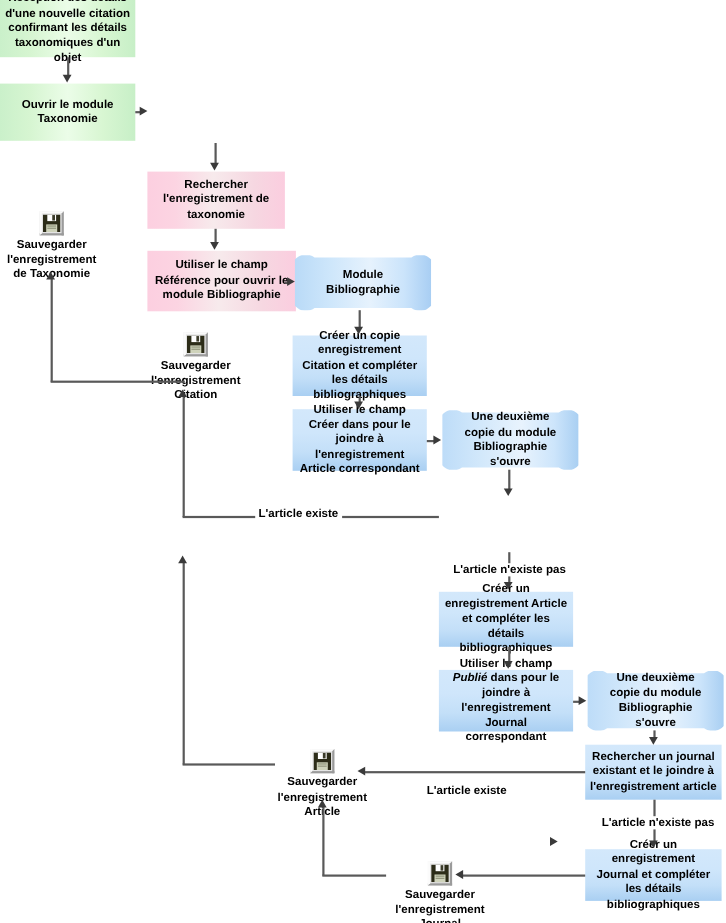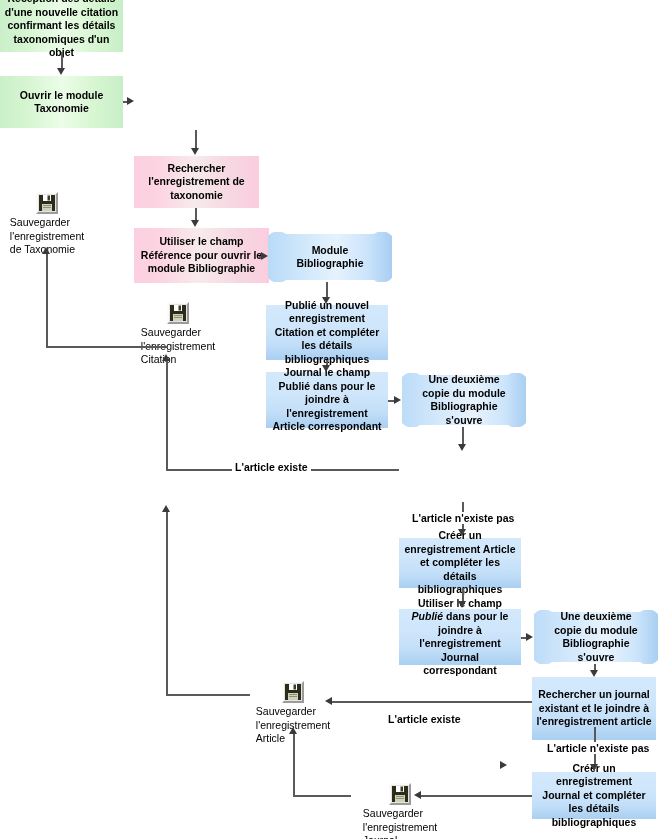--- a/index.html
+++ b/index.html
@@ -54,22 +54,23 @@
   
   .save{
     position:absolute;
     display:flex;
     flex-direction:column;
     align-items:center;
   }
   .save .cap{
     margin-top:2px;
     font-size:10.5px;
-    font-weight:normal;
+    font-weight:bold;
     line-height:13.5px;
+    text-align:center;
     color:#000;
     white-space:nowrap;
   }
   .floppy{
     width:22px;height:22px;
     box-sizing:border-box;
     background:#e4e4e4;
     border-top:2px solid #fbfbfb;
     border-left:2px solid #fbfbfb;
     border-right:2px solid #9b9b9b;
@@ -123,24 +124,24 @@
           <stop offset="55%" stop-color="#e6f2fd"></stop>
           <stop offset="80%" stop-color="#cbe4fb"></stop>
           <stop offset="100%" stop-color="#a8cef3"></stop>
         </linearGradient>
       </defs>
       <path d="M0,4 C6,-2 12,-2 18,2 L106,2 C112,-2 118,-2 124,4 L124,46 C118,52 112,52 106,48 L18,48 C12,52 6,52 0,46 Z" fill="url(#gblue1)"></path>
     </svg>
     <div class="lbl">Module Bibliographie</div>
   </div>
 
-  <div class="node box-blue" style="left:266px;top:305px;width:122px;height:55px;">Publié un nouvel enregistrement Citation et compléter les détails bibliographiques</div>
+  <div class="node box-blue" style="left:266px;top:305px;width:122px;height:55px;">Créer un copie enregistrement Citation et compléter les détails bibliographiques</div>
 
   <div class="node box-blue" style="left:266px;top:372px;width:122px;height:56px;">
-    <span><span>Journal le champ Publié</span> <span>dans pour le joindre à l'enregistrement Article correspondant</span></span>
+    <span><span>Utiliser le champ Créer</span> <span>dans pour le joindre à l'enregistrement Article correspondant</span></span>
   </div>
 
   <div class="wave" style="left:402px;top:373px;width:124px;height:54px;">
     <svg width="124" height="54" viewBox="0 0 124 54">
       <defs>
         <linearGradient id="gblue2" x1="0" y1="0" x2="1" y2="0">
           <stop offset="0%" stop-color="#bddcf8"></stop>
           <stop offset="28%" stop-color="#d2e8fb"></stop>
           <stop offset="58%" stop-color="#e8f3fd"></stop>
           <stop offset="82%" stop-color="#cde5fb"></stop>
@@ -168,21 +169,21 @@
           <stop offset="58%" stop-color="#e8f3fd"></stop>
           <stop offset="82%" stop-color="#cde5fb"></stop>
           <stop offset="100%" stop-color="#a9cff2"></stop>
         </linearGradient>
       </defs>
       <path d="M0,4 C6,-2 12,-2 18,2 L106,2 C112,-2 118,-2 124,4 L124,50 C118,56 112,56 106,52 L18,52 C12,56 6,56 0,50 Z" fill="url(#gblue3)"></path>
     </svg>
     <div class="lbl">Une deuxième copie du module Bibliographie s'ouvre</div>
   </div>
 
-  <div class="node box-blue" style="left:532px;top:677px;width:124px;height:63px;">Rechercher un journal existant et le joindre à l'enregistrement article</div>
+  <div class="node box-blue" style="left:532px;top:677px;width:124px;height:50px;">Rechercher un journal existant et le joindre à l'enregistrement article</div>
 
   <div class="node box-blue" style="left:532px;top:772px;width:124px;height:47px;">Créer un enregistrement Journal et compléter les détails bibliographiques</div>
 
   <div class="save" style="left:0px;top:192px;width:94px;">
     <div class="floppy">
       <svg width="16" height="16" viewBox="0 0 16 16">
         <rect x="0" y="0" width="16" height="16" fill="#2c2c18"></rect>
         <rect x="4" y="0" width="8" height="6" fill="#ffffff"></rect>
         <rect x="8.5" y="0.5" width="2.5" height="5" fill="#3c3c2a"></rect>
         <rect x="3" y="9" width="10" height="7" fill="#cfd3bb"></rect>

